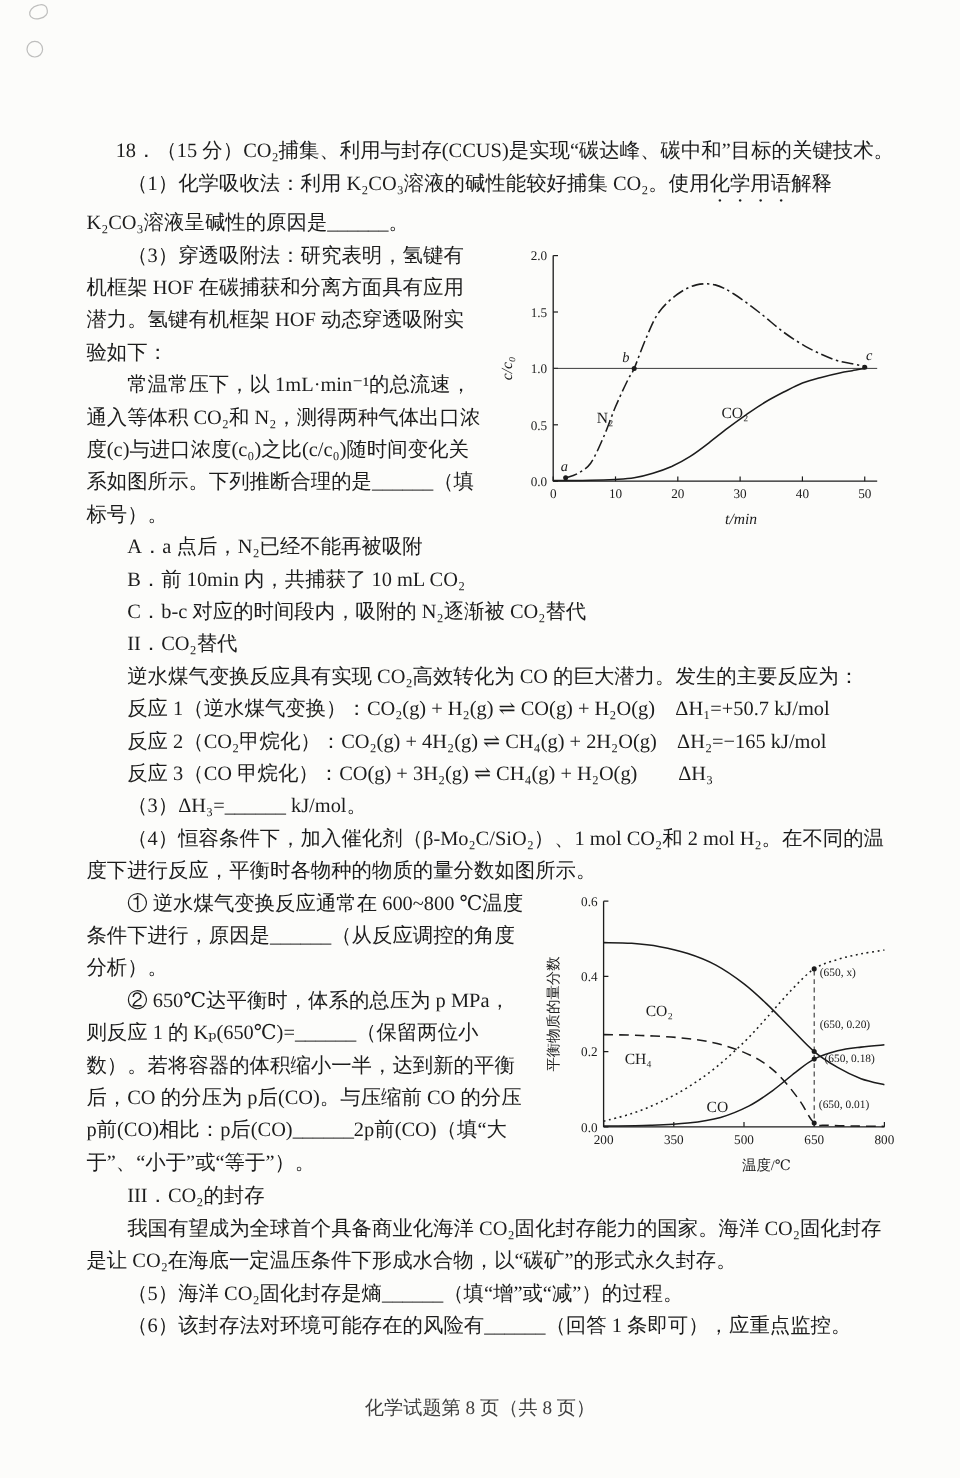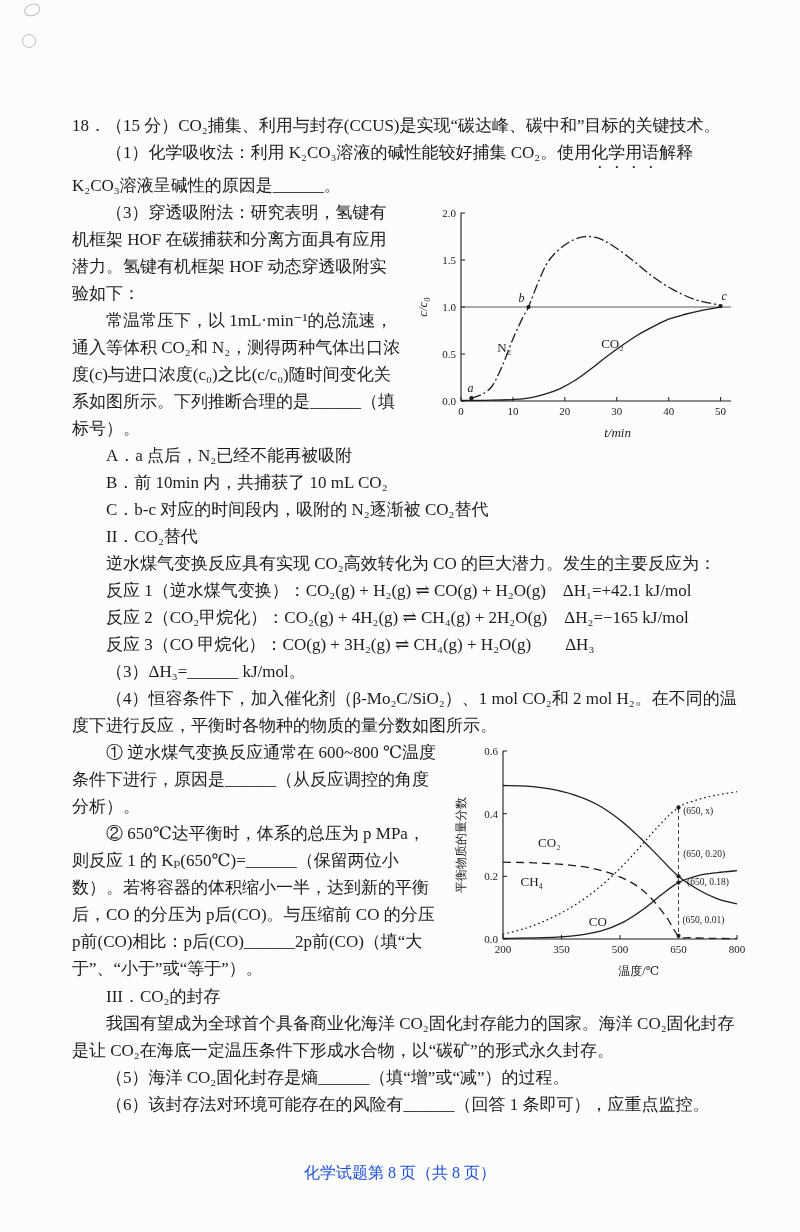--- a/index.html
+++ b/index.html
@@ -4,42 +4,42 @@
 <style>
   html,body{margin:0;padding:0;background:#e8e8e8;}
   .sheet{
     width:800px;height:1232px;position:relative;overflow:hidden;
     background:#fcfcfa;margin:0 auto;
     font-family:"Liberation Serif","DejaVu Serif",serif;
     color:#1c1c1c;
   }
   main{box-sizing:border-box;width:800px;padding:112px 55px 0 72px;}
   p{font-size:17px;line-height:27px;margin:0;text-indent:2em;}
-  p.noindent{text-indent:0;}
+  p.noindent{text-indent:0;text-align:right;}
   .rxn{white-space:nowrap;}
   .em-dots{
     -webkit-text-emphasis:filled dot #1c1c1c;
     -webkit-text-emphasis-position:under right;
     text-emphasis:filled dot #1c1c1c;
     text-emphasis-position:under right;
   }
   figure{margin:0;}
   .fig1{float:right;width:330px;margin:2px 0 4px 12px;}
   .fig2{float:right;width:292px;margin:2px 0 4px 12px;}
   .clear{clear:both;}
   svg{font-family:"Liberation Serif","DejaVu Serif",serif;display:block;}
   .tick{font-size:11px;fill:#1c1c1c;}
   .alabel{font-size:13px;fill:#1c1c1c;}
   .alabel-cn{font-size:12px;fill:#1c1c1c;}
   .plabel{font-size:12px;font-style:italic;fill:#1c1c1c;}
   .slabel{font-size:13px;fill:#1c1c1c;}
   .ann{font-size:9.5px;fill:#1c1c1c;}
   .footer{
     position:absolute;left:0;right:0;bottom:48px;text-align:center;
-    font-size:16px;color:#1d4ed8;
+    font-size:16px;color:#404040;
   }
   .artifact{position:absolute;color:#8a8a8a;opacity:.55;}
   .a1{top:4px;left:24px;width:14px;height:10px;border:1.5px solid #8a8a8a;border-radius:60% 40% 50% 50%;transform:rotate(-14deg);}
   .a2{top:34px;left:22px;width:12px;height:12px;border:1.5px solid #8a8a8a;border-radius:50%;}
 </style>
 </head>
 <body>
 
 <div class="sheet">
   <div class="artifact a1"></div>
@@ -93,21 +93,21 @@
     </figure>
 
     <p>（3）穿透吸附法：研究表明，氢键有机框架 HOF 在碳捕获和分离方面具有应用潜力。氢键有机框架 HOF 动态穿透吸附实验如下：</p>
     <p>常温常压下，以 1mL·min⁻¹的总流速，通入等体积 CO₂和 N₂，测得两种气体出口浓度(c)与进口浓度(c₀)之比(c/c₀)随时间变化关系如图所示。下列推断合理的是______（填标号）。</p>
     <p>A．a 点后，N₂已经不能再被吸附</p>
     <p>B．前 10min 内，共捕获了 10 mL CO₂</p>
     <p>C．b-c 对应的时间段内，吸附的 N₂逐渐被 CO₂替代</p>
 
     <p class="clear">II．CO₂替代</p>
     <p>逆水煤气变换反应具有实现 CO₂高效转化为 CO 的巨大潜力。发生的主要反应为：</p>
-    <p class="rxn">反应 1（逆水煤气变换）：CO₂(g) + H₂(g) ⇌ CO(g) + H₂O(g)　ΔH₁=+42.1 kJ/mol</p>
+    <p class="rxn">反应 1（逆水煤气变换）：CO₂(g) + H₂(g) ⇌ CO(g) + H₂O(g)　ΔH₁=+50.7 kJ/mol</p>
     <p class="rxn">反应 2（CO₂甲烷化）：CO₂(g) + 4H₂(g) ⇌ CH₄(g) + 2H₂O(g)　ΔH₂=−165 kJ/mol</p>
     <p class="rxn">反应 3（CO 甲烷化）：CO(g) + 3H₂(g) ⇌ CH₄(g) + H₂O(g)　　ΔH₃</p>
     <p>（3）ΔH₃=______ kJ/mol。</p>
     <p>（4）恒容条件下，加入催化剂（β-Mo₂C/SiO₂）、1 mol CO₂和 2 mol H₂。在不同的温度下进行反应，平衡时各物种的物质的量分数如图所示。</p>
 
     <figure class="fig2">
       <svg id="chart2" width="292" height="238" viewBox="0 0 292 238">
           <line x1="50" y1="10" x2="50" y2="198" stroke="#1c1c1c" stroke-width="1.1"></line>
           <line x1="50" y1="198" x2="284" y2="198" stroke="#1c1c1c" stroke-width="1.1"></line>
           <line x1="50" y1="198" x2="50" y2="194" stroke="#1c1c1c" stroke-width="1"></line>

